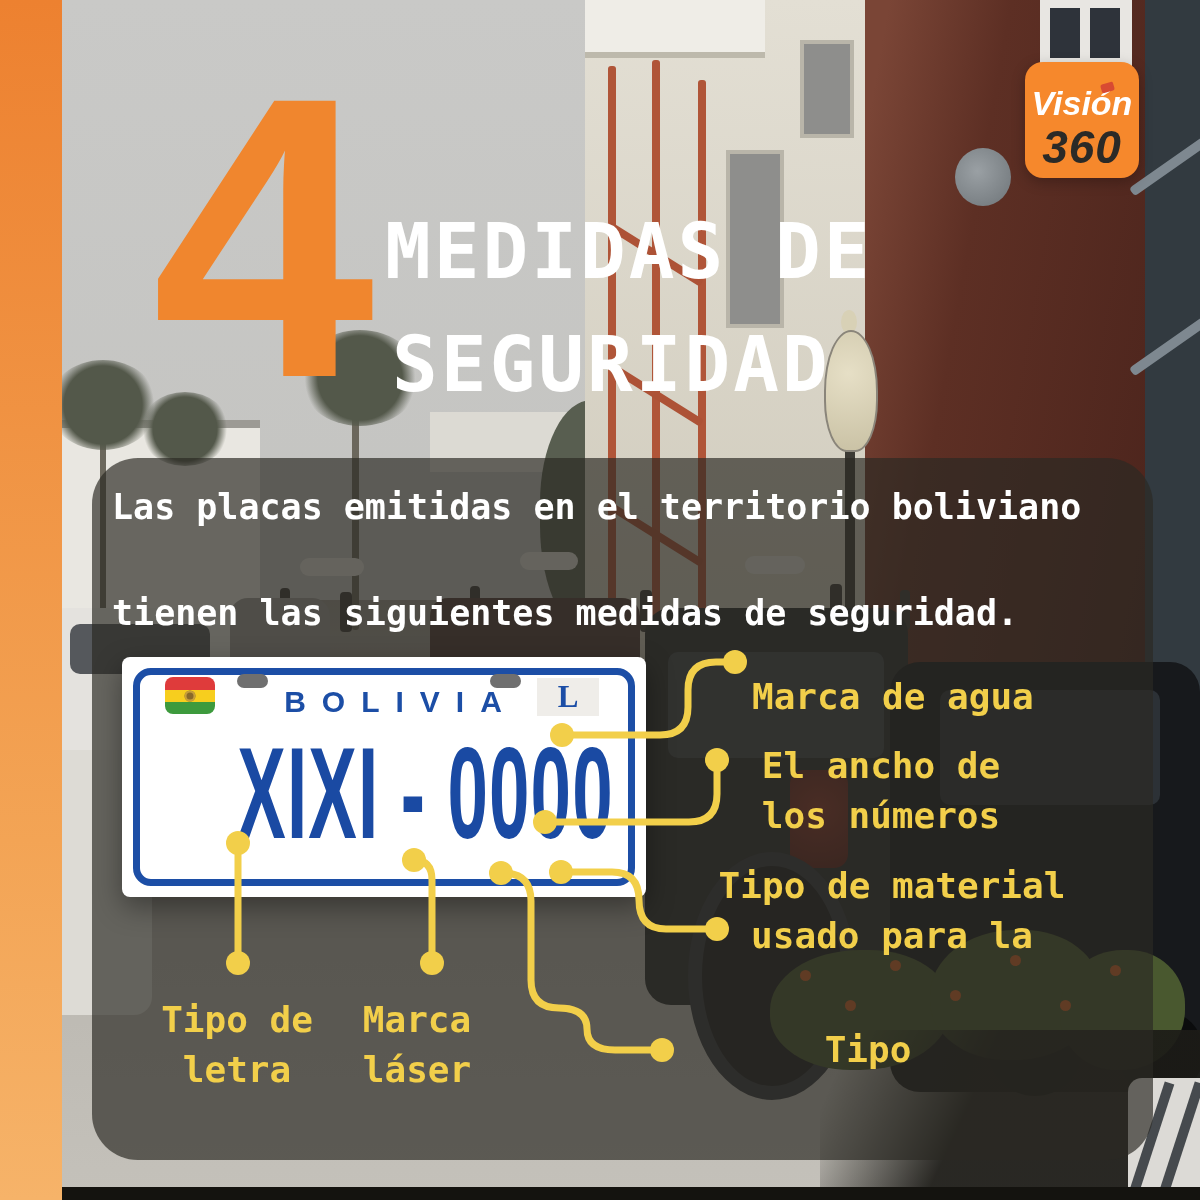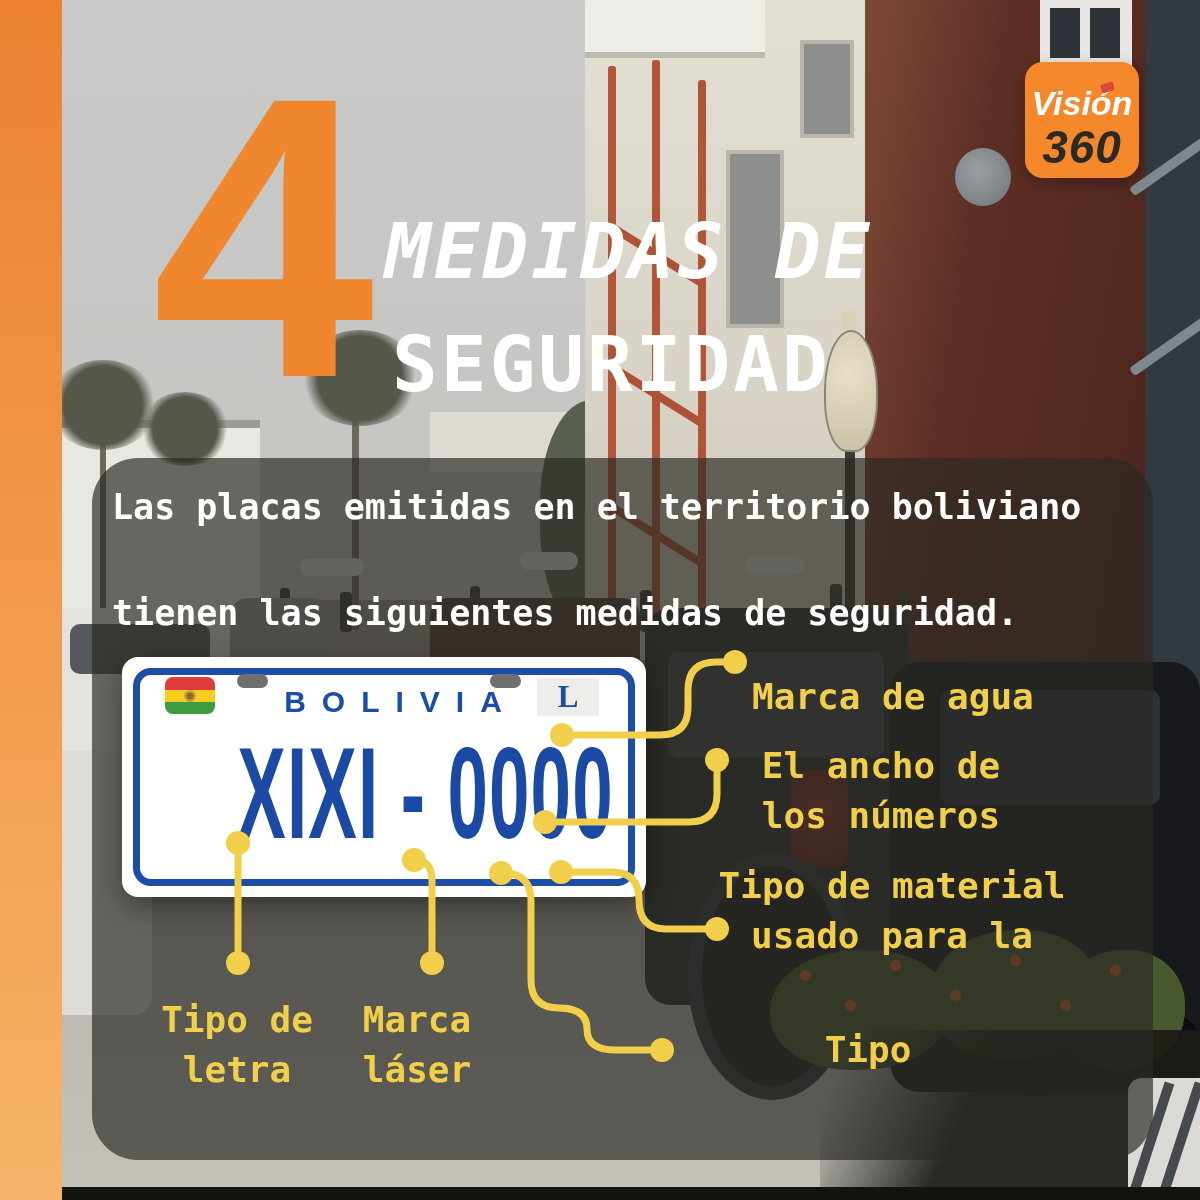--- a/index.html
+++ b/index.html
@@ -76,21 +76,21 @@
        box-shadow:0 4px 14px rgba(0,0,0,.25);text-align:center;
        font-family:"Liberation Sans",sans-serif;font-style:italic;}
   .logo-top{position:absolute;left:0;right:0;top:22px;color:#fff;font-weight:700;font-size:34px;}
   .logo-bottom{position:absolute;left:0;right:0;top:58px;color:#2b2a27;font-weight:700;font-size:46px;letter-spacing:1px;}
   .logo-accent{position:absolute;left:76px;top:21px;width:13px;height:9px;border-radius:2px;
        background:#d84a32;transform:rotate(-16deg);}
 
   .intro{left:112px;top:481px;color:#fff;font-weight:700;font-size:35px;line-height:53px;white-space:pre;}
 
   
-  .plate{left:122px;top:657px;width:524px;height:240px;background:#fff;border-radius:16px;
+  .plate{left:122px;top:657px;width:524px;height:240px;background:#fff;border-radius:8px;
        box-shadow:0 10px 28px rgba(0,0,0,.38);}
   .plate-border{position:absolute;left:11px;top:11px;right:11px;bottom:11px;
        border:7px solid #1c4ea6;border-radius:18px;}
   .flag{position:absolute;left:43px;top:20px;width:50px;height:37px;border-radius:8px;overflow:hidden;}
   .flag .red{height:34%;background:#df3b3b;}
   .flag .yellow{height:33%;background:#f7ce1e;position:relative;}
   .flag .green{height:33%;background:#3d9a3d;}
   .flag .emblem{position:absolute;left:50%;top:50%;width:11px;height:11px;transform:translate(-50%,-50%);
        border-radius:50%;background:#8a6a2a;box-shadow:inset 0 0 0 2px #c8a03a;}
   .screw{position:absolute;top:17px;width:31px;height:14px;border-radius:8px;background:#6f6f6f;}
@@ -198,21 +198,21 @@
     <div class="slat" style="left:18px;top:2px;"></div>
     <div class="slat" style="left:48px;top:2px;"></div>
   </div>
   <div class="abs bottom-strip"></div>
 
   <div class="abs panel-overlay"></div>
 
   <div class="abs orange-bar"></div>
 
   <div class="abs big-number">4</div>
-  <div class="abs title-line" style="left:385px;top:214px;font-style:italic;">MEDIDAS DE</div>
+  <div class="abs title-line" style="left:385px;top:214px;">MEDIDAS DE</div>
   <div class="abs title-line" style="left:392px;top:327px;">SEGURIDAD</div>
 
   <div class="abs logo">
     <div class="logo-top">Visión</div>
     <div class="logo-accent"></div>
     <div class="logo-bottom">360</div>
   </div>
 
   <div class="abs intro"><span>Las placas emitidas en el territorio boliviano</span><br>
 <span>tienen las siguientes medidas de seguridad.</span></div>

